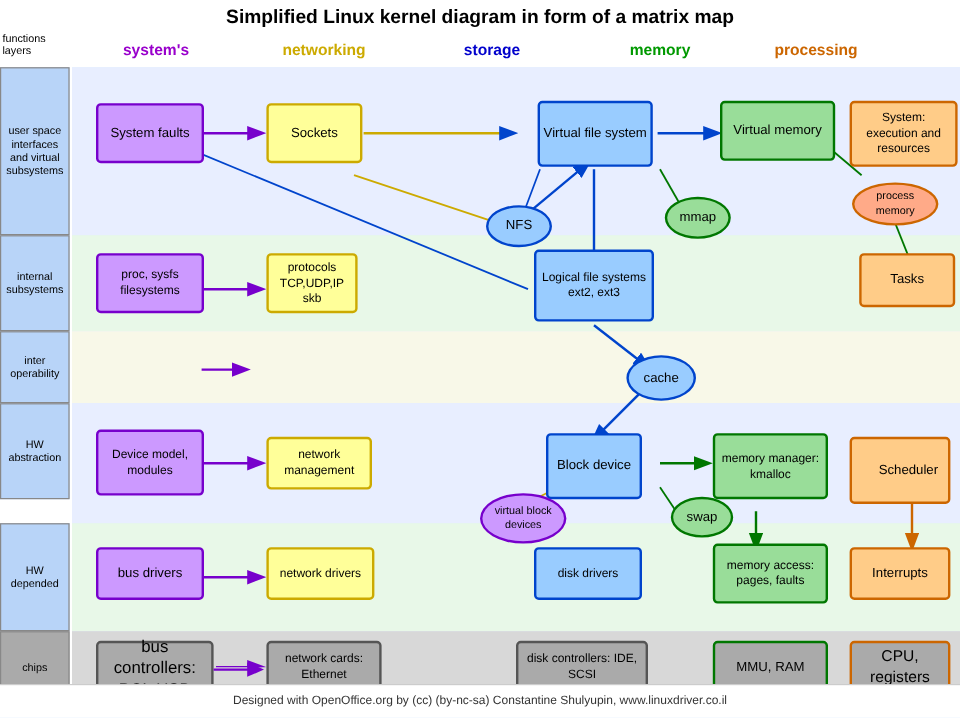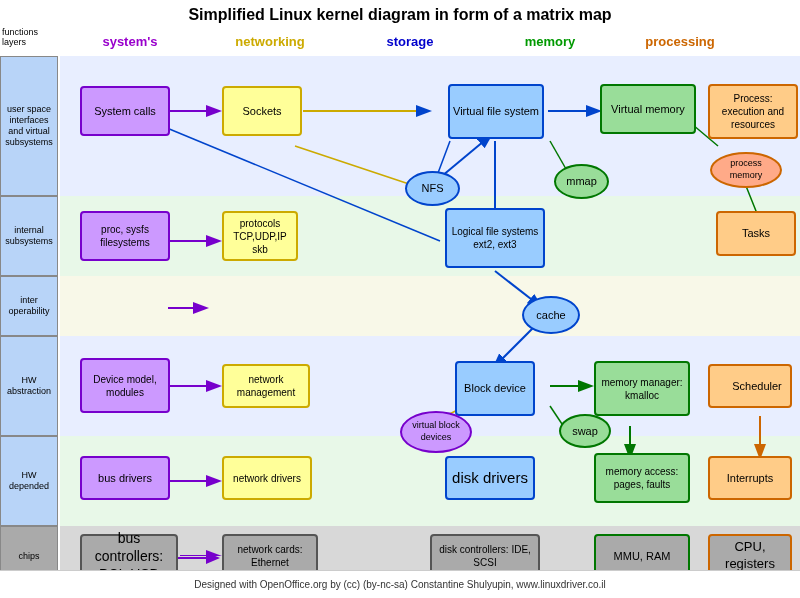--- a/index.html
+++ b/index.html
@@ -168,21 +168,21 @@
     <div class="col-header col-networking">networking</div>
     <div class="col-header col-storage">storage</div>
     <div class="col-header col-memory">memory</div>
     <div class="col-header col-processing">processing</div>
   </div>
 
   <div class="row-labels">
     <div class="row-label" style="top:0;height:140px;">user space interfaces and virtual subsystems</div>
     <div class="row-label" style="top:140px;height:80px;">internal subsystems</div>
     <div class="row-label" style="top:220px;height:60px;">inter operability</div>
-    <div class="row-label" style="top:280px;height:100px;">HW abstraction</div>
+    <div class="row-label" style="top:280px;height:80px;">HW abstraction</div>
     <div class="row-label" style="top:380px;height:90px;">HW depended</div>
     <div class="row-label" style="top:470px;height:60px;background:#aaaaaa;">chips</div>
   </div>
 
   <div class="grid-area">
 
     <div class="layer-band band-user"></div>
     <div class="layer-band band-internal"></div>
     <div class="layer-band band-interop"></div>
     <div class="layer-band band-hw-abs"></div>
@@ -254,29 +254,29 @@
 
       <line x1="620" y1="58" x2="658" y2="90" stroke="#007700" stroke-width="1.5"></line>
 
       <line x1="680" y1="115" x2="700" y2="165" stroke="#007700" stroke-width="1.5"></line>
 
       <line x1="570" y1="370" x2="570" y2="400" stroke="#007700" stroke-width="2" marker-end="url(#arr-green)"></line>
 
       <line x1="700" y1="360" x2="700" y2="400" stroke="#cc6600" stroke-width="2" marker-end="url(#arr-orange)"></line>
     </svg>
 
-    <div class="box box-purple" style="left:20px;top:30px;width:90px;height:50px;">System calls</div>
+    <div class="box box-purple" style="left:20px;top:30px;width:90px;height:50px;">System faults</div>
 
     <div class="box box-blue" style="left:388px;top:28px;width:96px;height:55px;">Virtual file system</div>
 
     <div class="box box-yellow" style="left:162px;top:30px;width:80px;height:50px;">Sockets</div>
 
     <div class="box box-green" style="left:540px;top:28px;width:96px;height:50px;">Virtual memory</div>
 
-    <div class="box box-orange" style="left:648px;top:28px;width:90px;height:55px;font-size:10px;">Process: execution and resources</div>
+    <div class="box box-orange" style="left:648px;top:28px;width:90px;height:55px;font-size:10px;">System: execution and resources</div>
 
     <div class="box box-oval box-oval-blue" style="left:345px;top:115px;width:55px;height:35px;font-size:11px;">NFS</div>
 
     <div class="box box-oval box-oval-green" style="left:494px;top:108px;width:55px;height:35px;font-size:11px;">mmap</div>
 
     <div class="box box-oval" style="left:650px;top:96px;width:72px;height:36px;font-size:9px;background:#ffaa88;border:2px solid #cc6600;border-radius:50%;">process memory</div>
 
     <div class="box box-purple" style="left:20px;top:155px;width:90px;height:50px;font-size:10px;">proc, sysfs filesystems</div>
 
     <div class="box box-yellow" style="left:162px;top:155px;width:76px;height:50px;font-size:10px;">protocols TCP,UDP,IP skb</div>
@@ -288,31 +288,31 @@
     <div class="box box-oval box-oval-blue" style="left:462px;top:240px;width:58px;height:38px;font-size:11px;">cache</div>
 
     <div class="box box-purple" style="left:20px;top:302px;width:90px;height:55px;font-size:10px;">Device model, modules</div>
 
     <div class="box box-yellow" style="left:162px;top:308px;width:88px;height:44px;font-size:10px;">network management</div>
 
     <div class="box box-blue" style="left:395px;top:305px;width:80px;height:55px;font-size:11px;">Block device</div>
 
     <div class="box box-green" style="left:534px;top:305px;width:96px;height:55px;font-size:10px;">memory manager: kmalloc</div>
 
-    <div class="box box-orange" style="left:648px;top:308px;width:84px;height:44px;padding-left:17px;">Scheduler</div>
+    <div class="box box-orange" style="left:648px;top:308px;width:84px;height:56px;padding-left:17px;">Scheduler</div>
 
     <div class="box box-oval box-oval-purple" style="left:340px;top:355px;width:72px;height:42px;font-size:9px;">virtual block devices</div>
 
     <div class="box box-oval box-oval-green" style="left:499px;top:358px;width:52px;height:34px;font-size:11px;">swap</div>
 
     <div class="box box-purple" style="left:20px;top:400px;width:90px;height:44px;">bus drivers</div>
 
     <div class="box box-yellow" style="left:162px;top:400px;width:90px;height:44px;font-size:10px;">network drivers</div>
 
-    <div class="box box-blue" style="left:385px;top:400px;width:90px;height:44px;font-size:15px;">disk drivers</div>
+    <div class="box box-blue" style="left:385px;top:400px;width:90px;height:44px;font-size:10px;">disk drivers</div>
 
     <div class="box box-green" style="left:534px;top:397px;width:96px;height:50px;font-size:10px;">memory access: pages, faults</div>
 
     <div class="box box-orange" style="left:648px;top:400px;width:84px;height:44px;">Interrupts</div>
 
     <div class="box box-gray" style="left:20px;top:478px;width:98px;height:44px;font-size:14px;">bus controllers: PCI, USB</div>
 
     <div class="box box-gray" style="left:162px;top:478px;width:96px;height:44px;font-size:10px;">network cards: Ethernet</div>
 
     <div class="box box-gray" style="left:370px;top:478px;width:110px;height:44px;font-size:10px;">disk controllers: IDE, SCSI</div>

